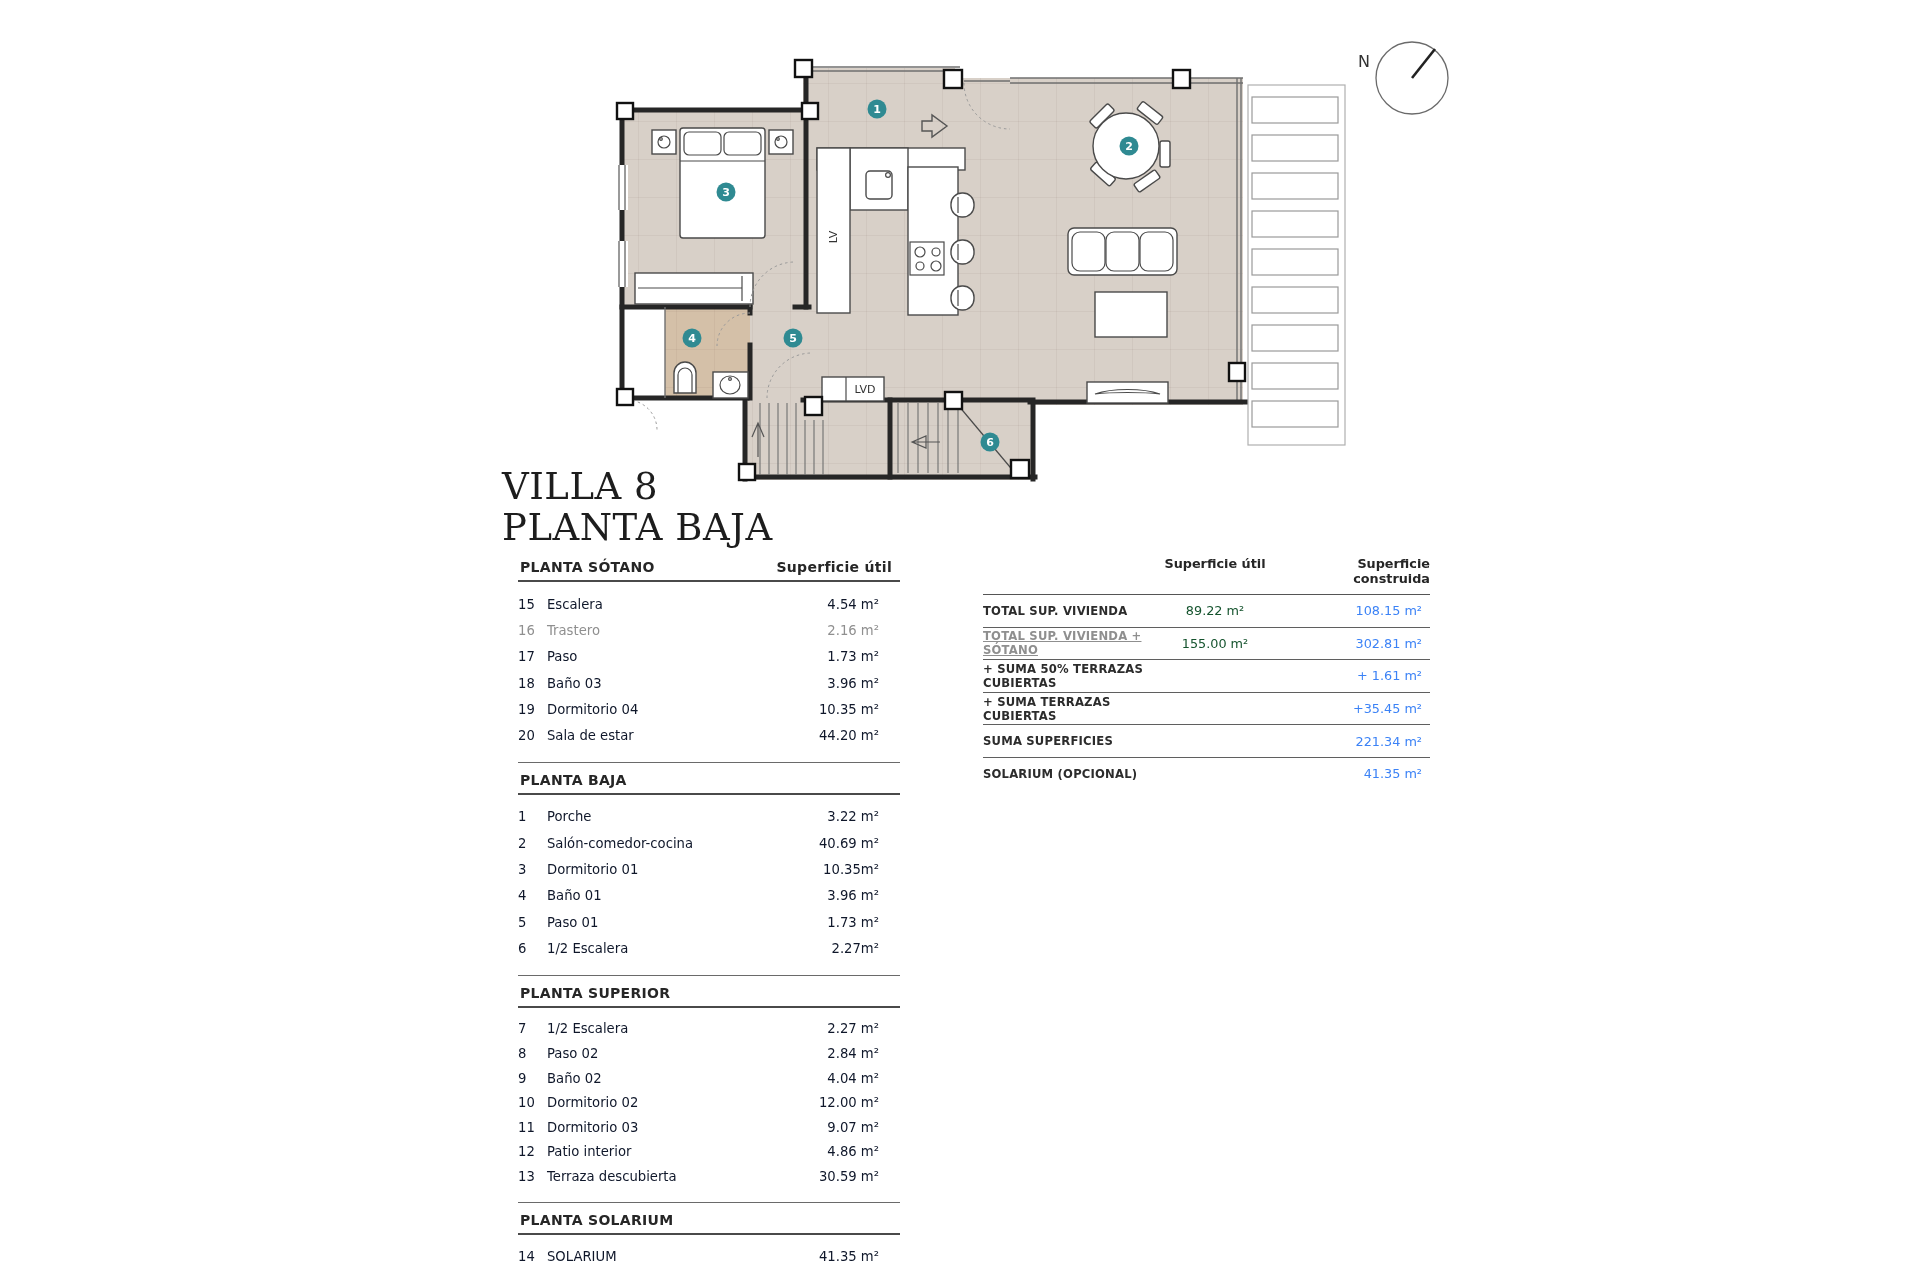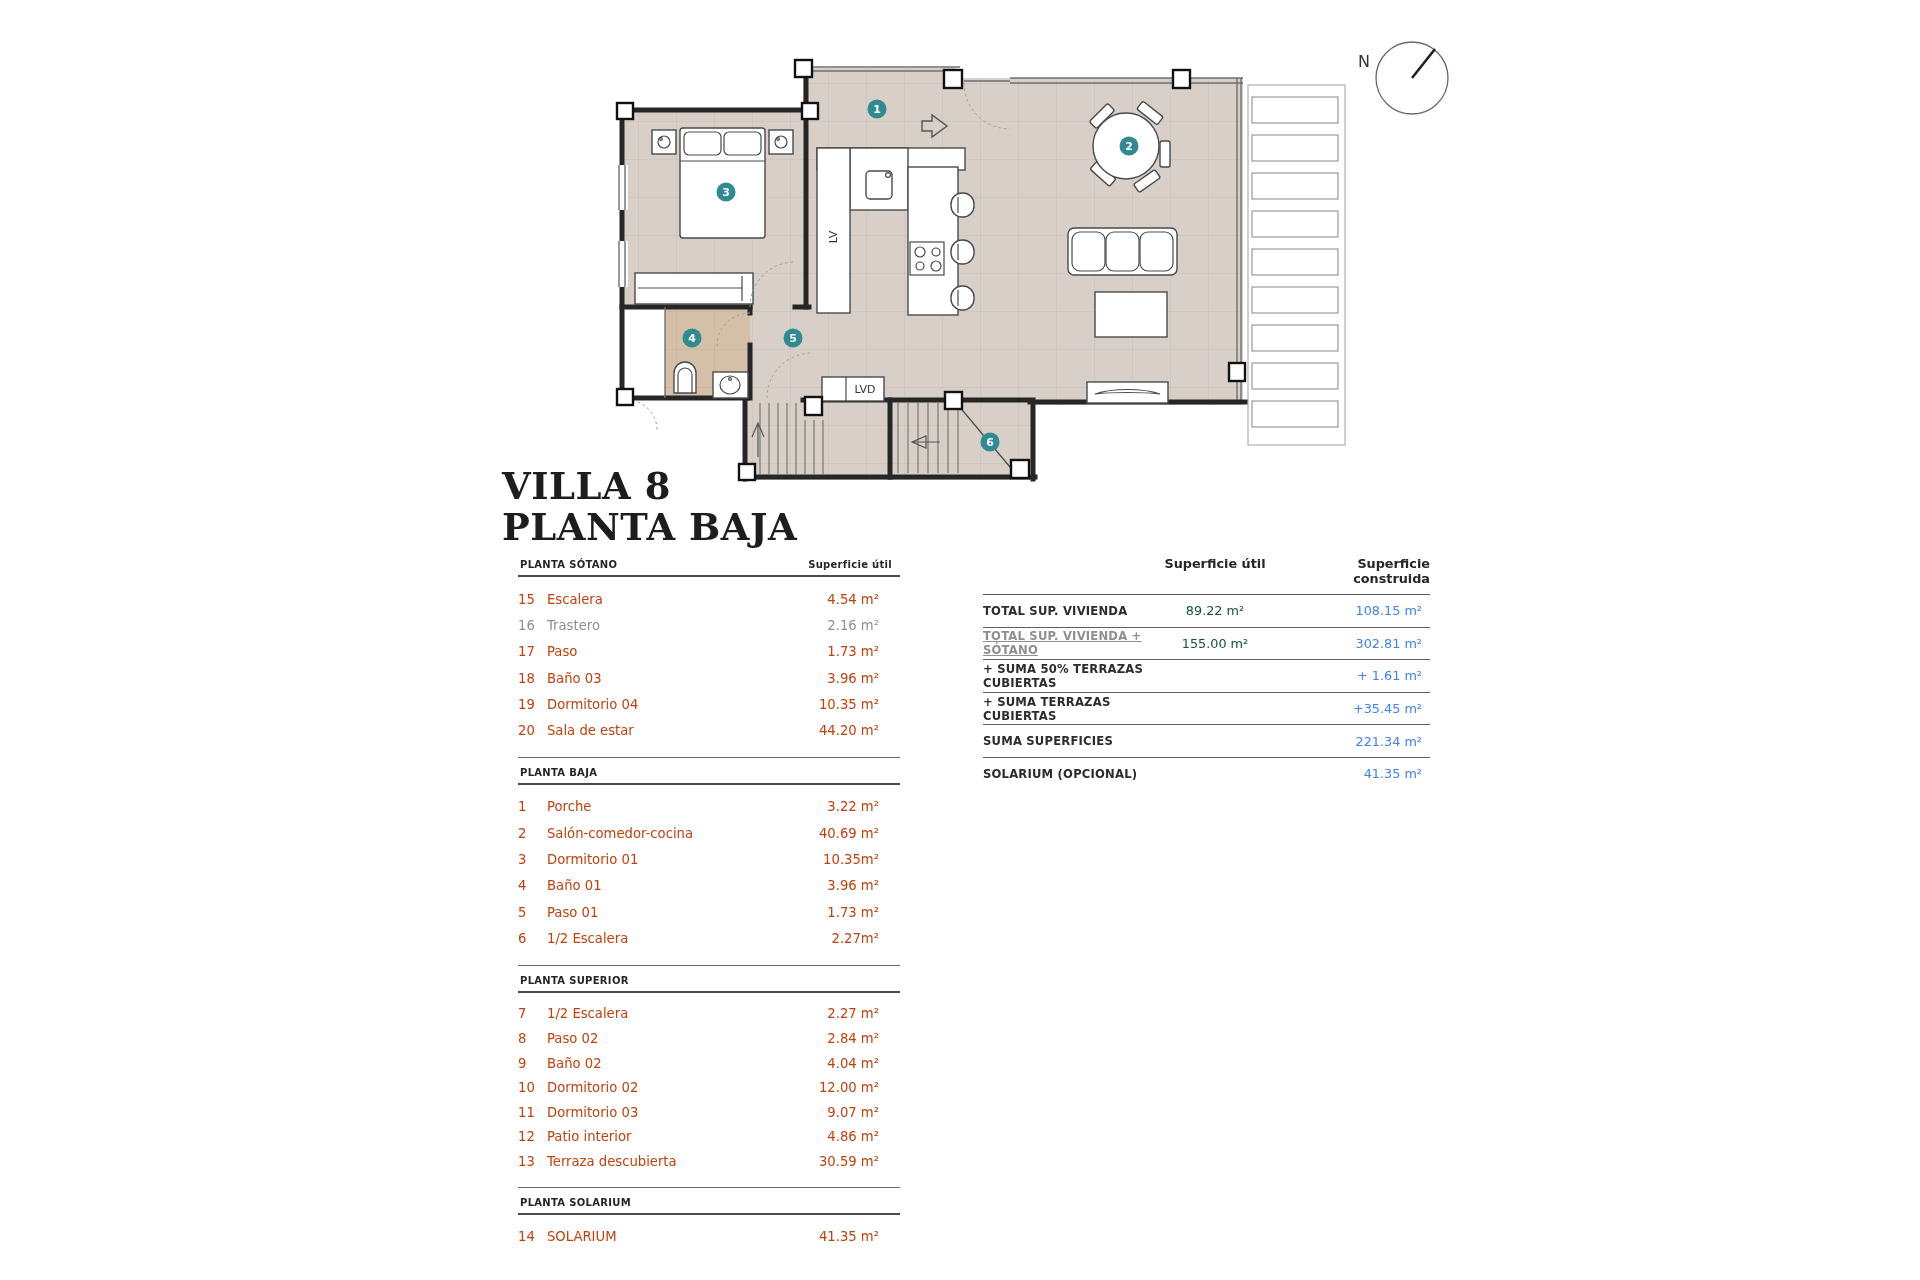--- a/index.html
+++ b/index.html
@@ -20,32 +20,32 @@
   svg .pillar{fill:#ffffff;stroke:#111111;stroke-width:2.4;}
   svg .dotted{fill:none;stroke:#9a9a9a;stroke-width:1;stroke-dasharray:2.5,3;}
   svg .badge{fill:var(--badge);}
   svg .badge-t{fill:#ffffff;font-size:11px;font-weight:bold;text-anchor:middle;font-family:"DejaVu Sans",sans-serif;}
   svg .plantext{fill:#333;font-size:11px;font-family:"DejaVu Sans",sans-serif;}
   svg .louver{fill:#ffffff;stroke:#9a9a9a;stroke-width:1.2;}
   
   .title{
     position:absolute;left:502px;top:466px;width:420px;
     font-family:"DejaVu Serif","Liberation Serif",serif;
-    font-size:37px;line-height:41px;font-weight:700;color:#1d1d1d;letter-spacing:.5px;
+    font-size:37px;line-height:41px;font-weight:400;color:#1d1d1d;letter-spacing:.5px;
   }
   
   .ltable{position:absolute;left:518px;top:556px;width:382px;}
   .sec-head{
     display:flex;justify-content:space-between;align-items:flex-end;
-    font-weight:bold;font-size:10px;color:#262626;letter-spacing:.3px;
+    font-weight:bold;font-size:14px;color:#262626;letter-spacing:.3px;
     padding:3px 2px 5px 2px;border-bottom:2px solid #4a4a4a;
   }
   .sec + .sec .sec-head{border-top:1.5px solid #6a6a6a;margin-top:13px;padding-top:9px;}
   .sec-rows{padding-top:9px;}
-  .lrow{display:flex;font-size:13.2px;color:#c2410c;height:26.3px;align-items:center;}
+  .lrow{display:flex;font-size:13.2px;color:#0f172a;height:26.3px;align-items:center;}
   .sec:nth-child(3) .lrow{height:24.6px;}
   .lrow .num{width:29px;flex:none;}
   .lrow .lbl{flex:1;}
   .lrow .val{flex:none;text-align:center;padding-right:21px;}
   .muted{color:#8f8f8f;}
   
   .rtable{position:absolute;left:983px;top:556px;width:447px;}
   .rhead{display:flex;font-size:12.8px;font-weight:bold;color:#262626;
     padding-bottom:8px;border-bottom:1.5px solid #555;}
   .rhead .sp{flex:1;}

